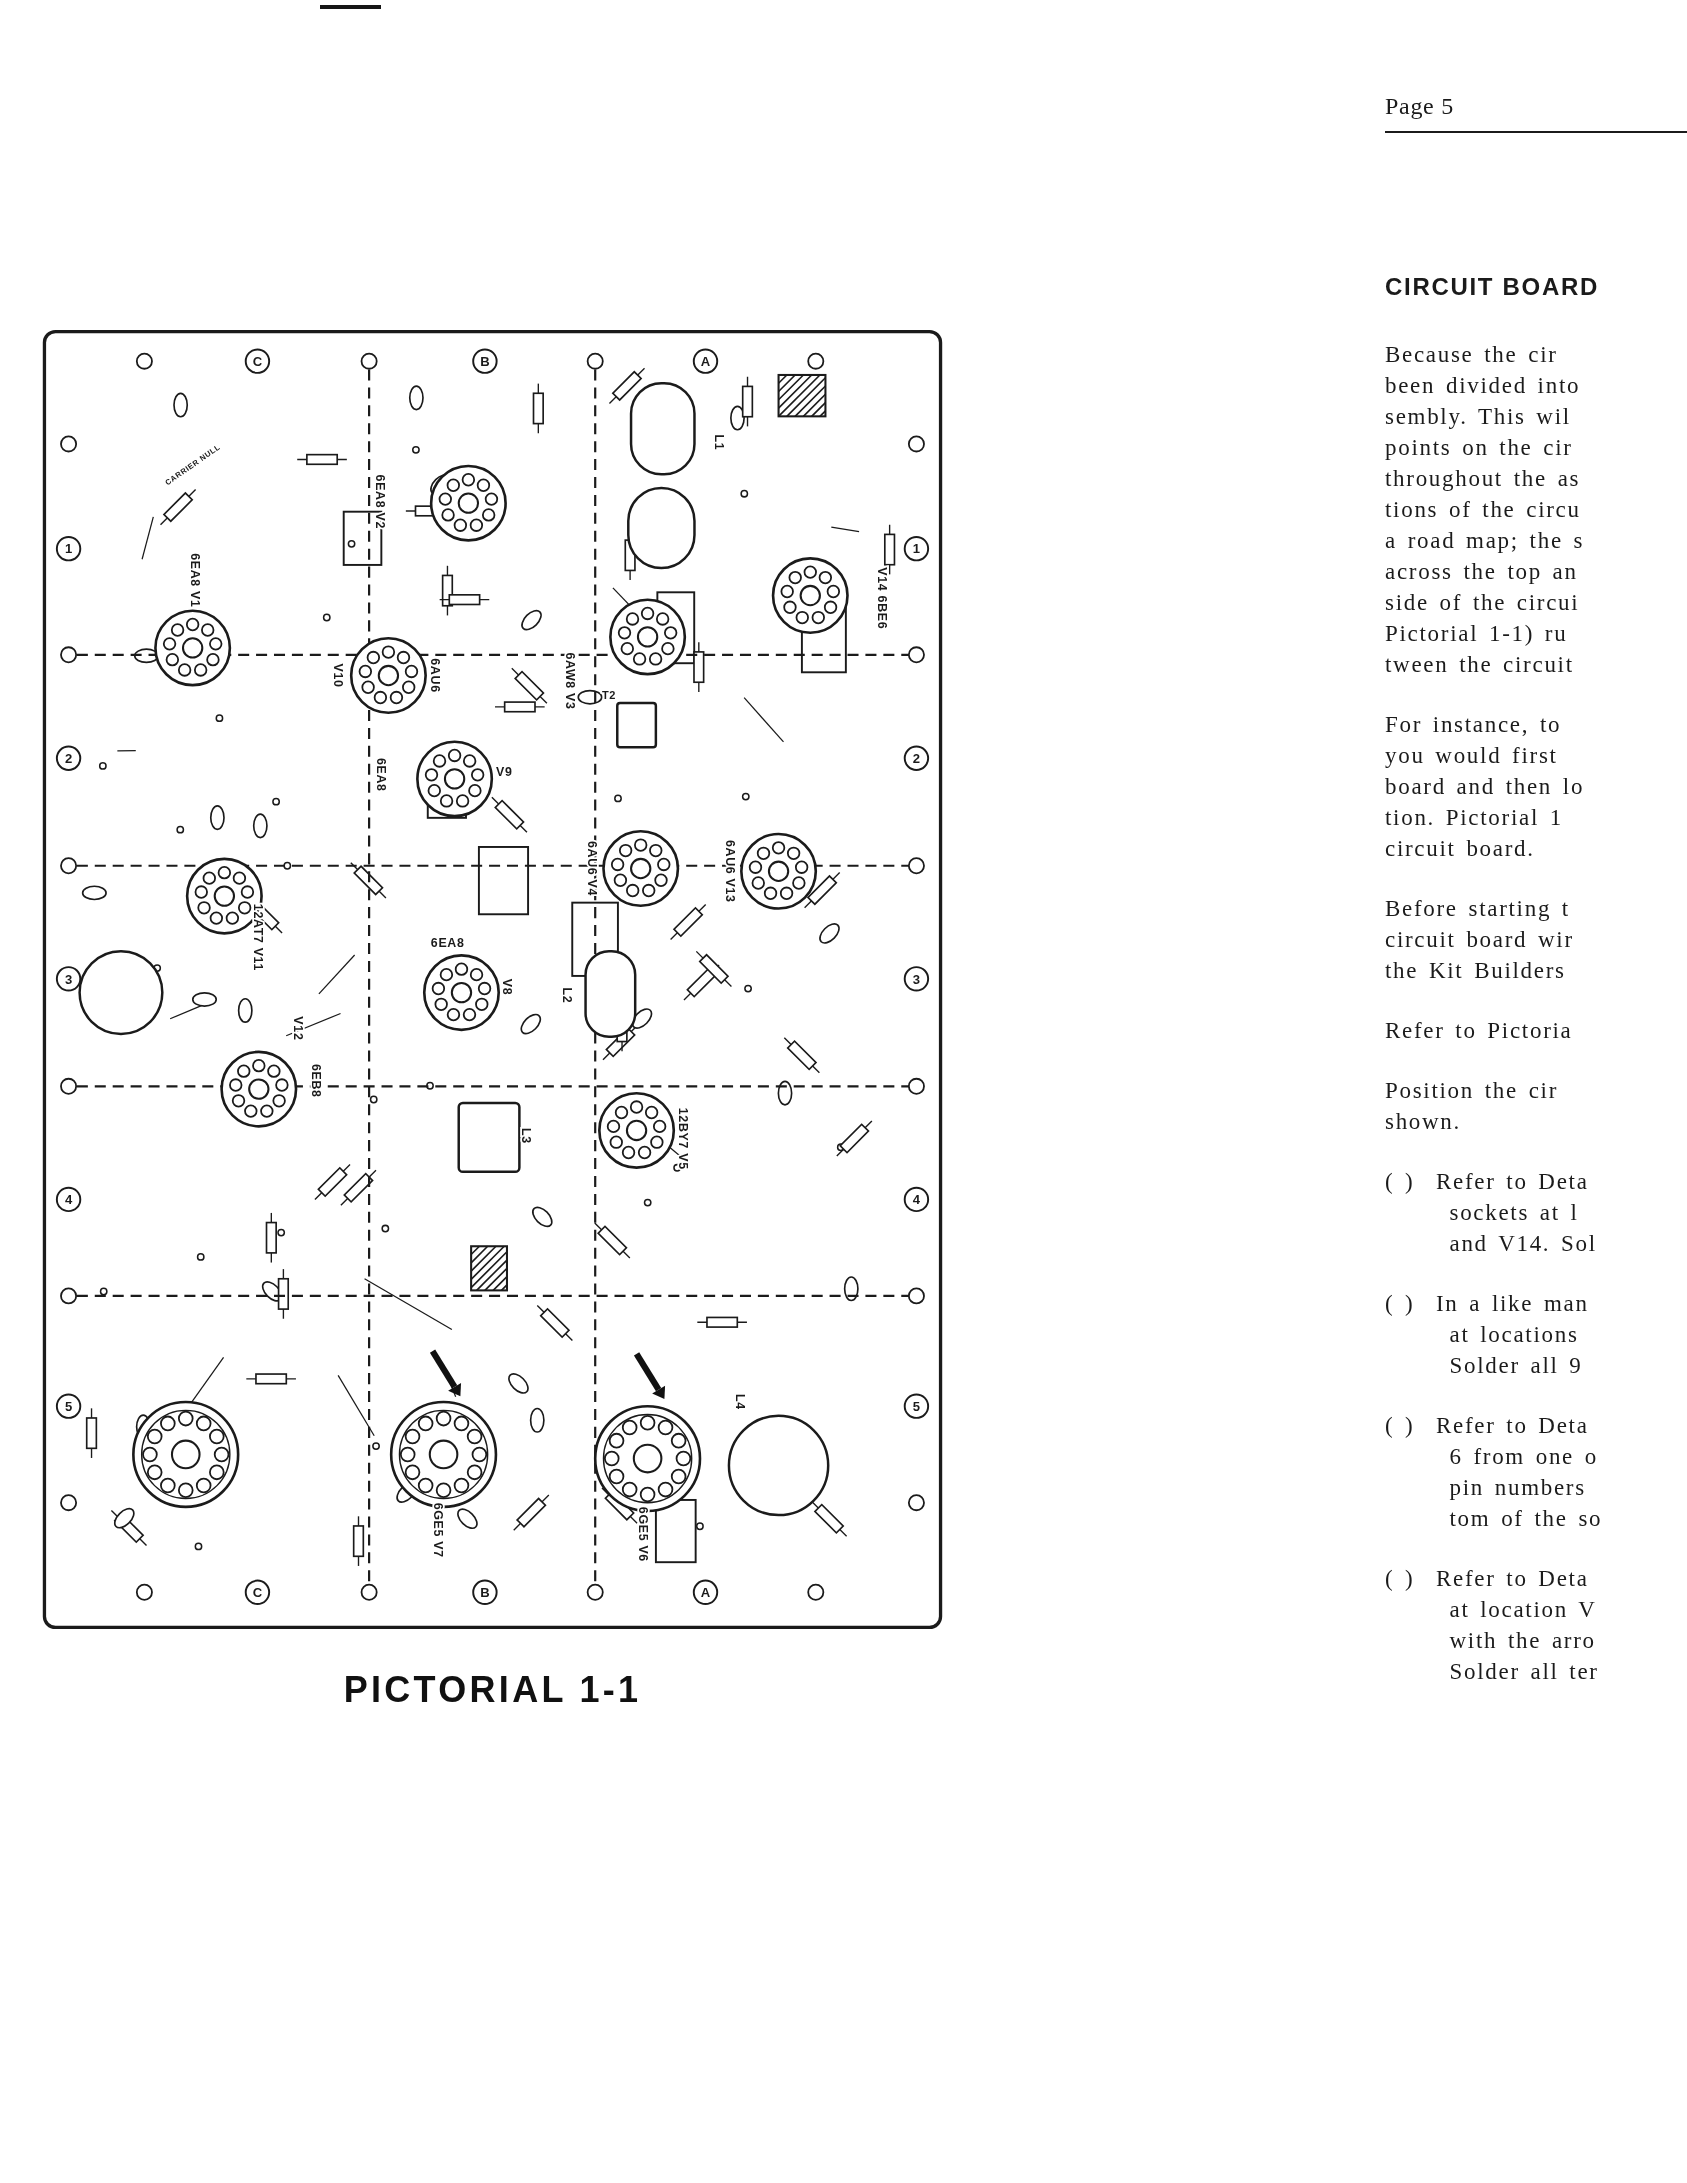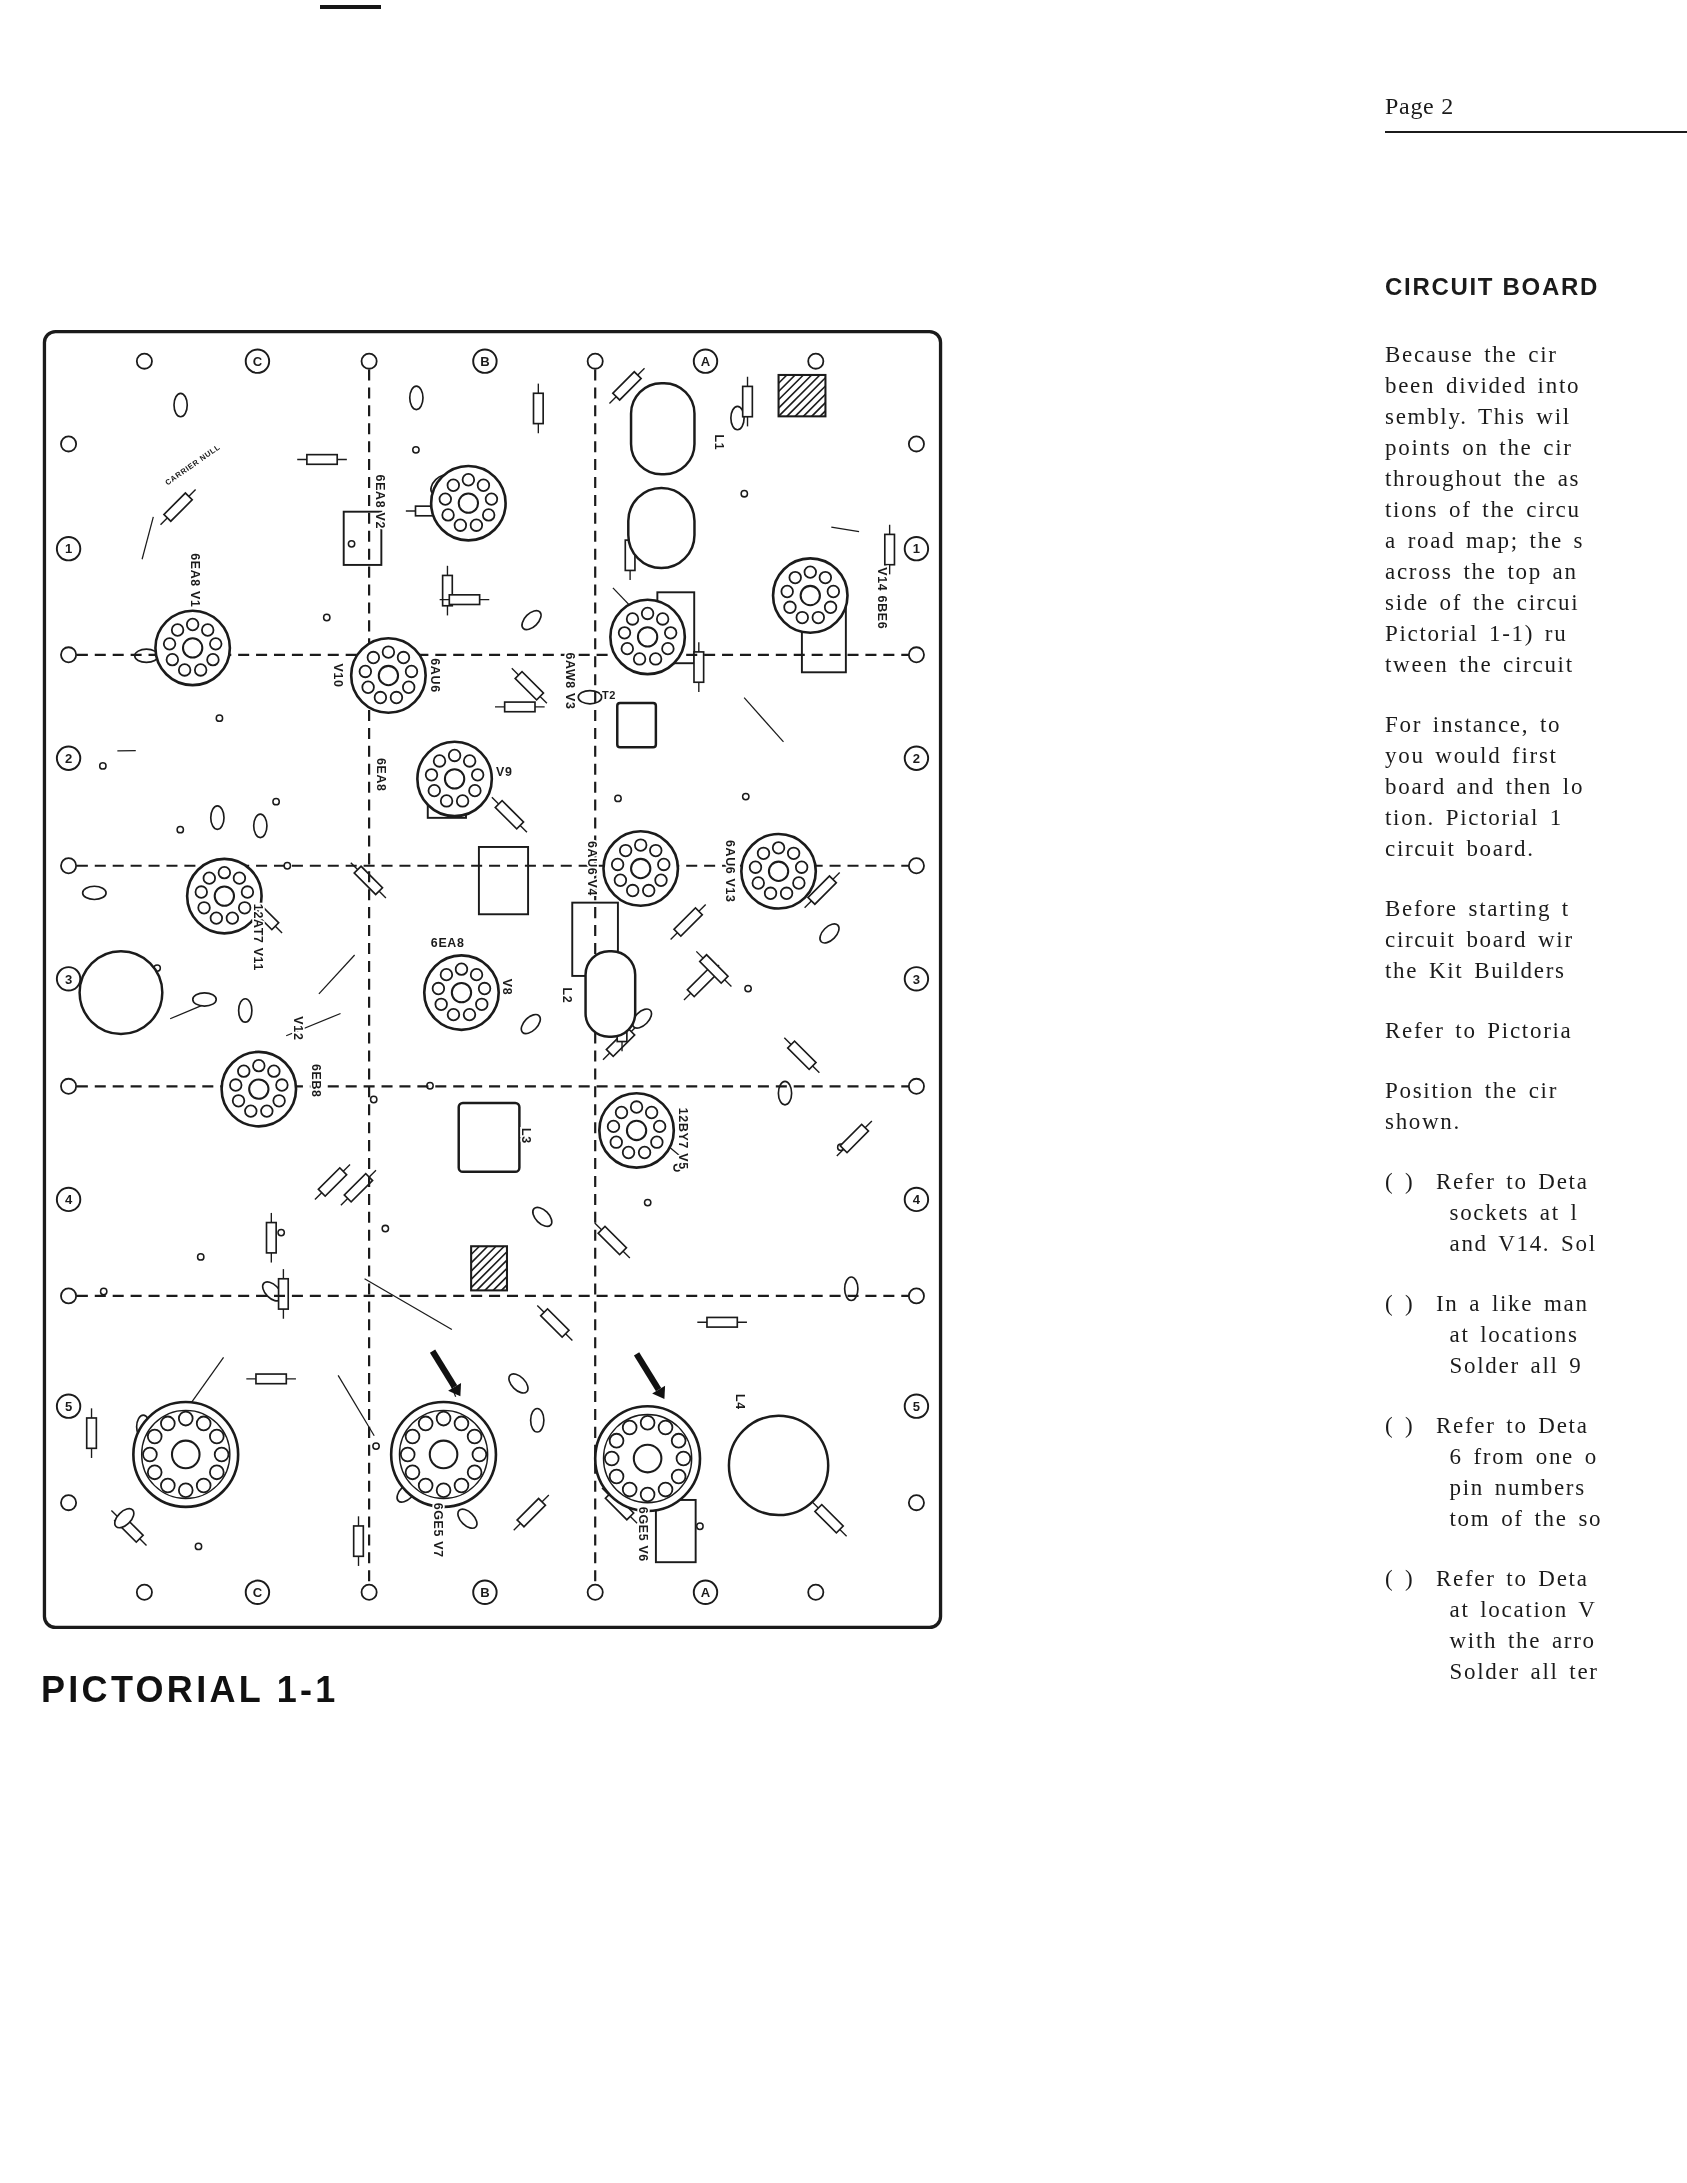--- a/index.html
+++ b/index.html
@@ -12,42 +12,42 @@
 
   .page-number {
     position:absolute; left:1385px; top:93px; width:311px;
     font-size:24px; letter-spacing:0.7px; padding-bottom:10.6px;
     border-bottom:2px solid #1b1b1b;
   }
 
   .pictorial { position:absolute; left:41px; top:328px; width:903px; }
   .pictorial svg { display:block; width:903px; height:1303px; }
   .pictorial figcaption {
-    margin-top:38px; text-align:left;
+    margin-top:38px; text-align:center;
     font-family:"Liberation Sans", sans-serif; font-weight:bold;
     font-size:36px; letter-spacing:3.3px; color:#111;
   }
 
   .article { position:absolute; left:1385px; top:273px; width:318px; }
   .article h2 {
     font-family:"Liberation Sans", sans-serif; font-size:24px; font-weight:bold;
     letter-spacing:1.7px; margin:0 0 38px 0; white-space:pre;
   }
   .article p {
     font-size:23px; line-height:31px; letter-spacing:1.7px; word-spacing:3.3px;
     white-space:pre; margin:0 0 29px 0;
   }
 </style>
 </head>
 <body>
 
 <div class="artifact"></div>
 
 <div class="page-number">
-  <span>Page 2</span>
+  <span>Page 5</span>
 </div>
 
 <figure class="pictorial">
   <svg id="board-svg" viewBox="0 0 655 945" xmlns="http://www.w3.org/2000/svg">
       <rect x="2.5" y="2.5" width="650" height="940" rx="8" fill="#fff" stroke="#1b1b1b" stroke-width="2.4"></rect>
       <line x1="451.3580801393837" y1="430.8344347416423" x2="487.3580801393837" y2="430.8344347416423" stroke="#1b1b1b" stroke-width="1" transform="rotate(135 469.4 430.8)"></line>
       <rect x="458.3580801393837" y="427.3344347416423" width="22" height="7" fill="#fff" stroke="#1b1b1b" stroke-width="1.2" transform="rotate(135 469.4 430.8)"></rect>
       <line x1="402.40641377307475" y1="518.0387637871318" x2="438.40641377307475" y2="518.0387637871318" stroke="#1b1b1b" stroke-width="1" transform="rotate(135 420.4 518.0)"></line>
       <rect x="409.40641377307475" y="514.5387637871318" width="22" height="7" fill="#fff" stroke="#1b1b1b" stroke-width="1.2" transform="rotate(135 420.4 518.0)"></rect>
       <circle cx="511.2171540465206" cy="339.8215824761428" r="2.3" fill="#fff" stroke="#1b1b1b" stroke-width="1.1"></circle>

